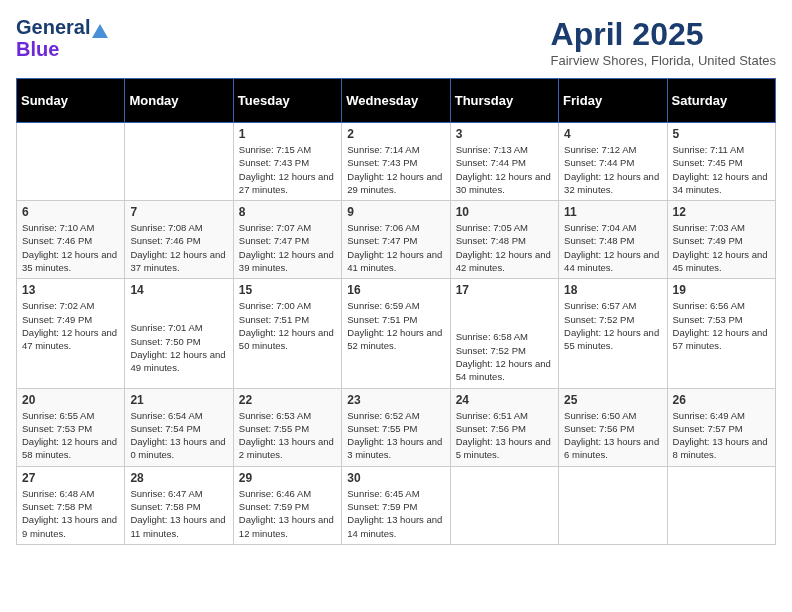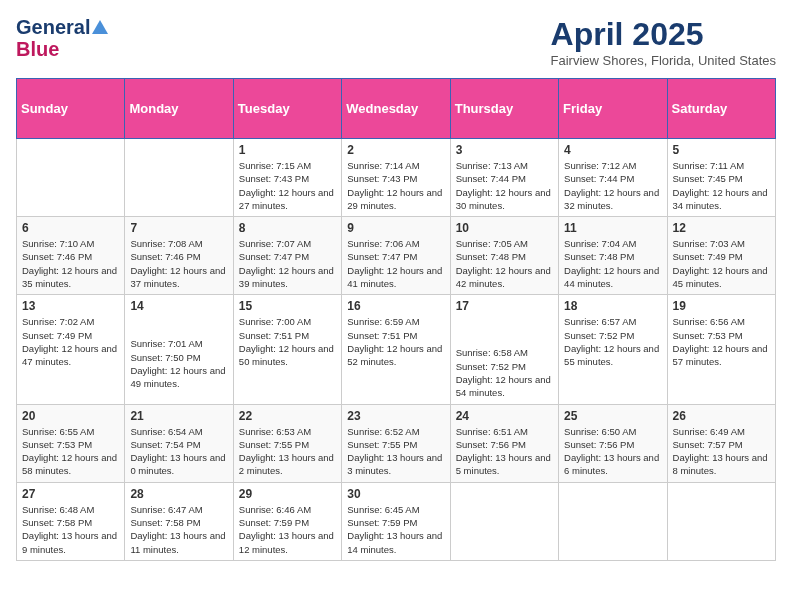--- a/index.html
+++ b/index.html
@@ -48,25 +48,25 @@
     .location {
       font-size: 13px;
       color: #555;
     }
     .calendar {
       width: 100%;
       border-collapse: collapse;
       border: 1px solid #ccc;
     }
     .calendar th {
-      background-color: #ec4899;
+      background-color: #000000;
       color: #fff;
       font-size: 13px;
       font-weight: bold;
-      padding: 22px 4px;
+      padding: 14px 4px;
       text-align: left;
       border: 1px solid #3a62b4;
     }
     .calendar td {
       vertical-align: top;
       border: 1px solid #ccc;
       padding: 4px 5px;
       width: 107px;
       min-height: 70px;
       font-size: 10px;
@@ -90,25 +90,25 @@
     }
     .empty-cell {
       background: #fff;
     }
   </style>
 </head>
 <body>
 
 <div class="header">
   <div class="logo">
-    <div style="display:flex;align-items:center;">
+    <div style="display:flex;align-items:flex-end;">
       <span class="logo-text">General</span>
       <span class="logo-triangle"></span>
     </div>
-    <span class="logo-text" style="color:#be185d;">Blue</span>
+    <span class="logo-text" style="color:#6d28d9;">Blue</span>
   </div>
   <div class="title-area">
     <div class="month-title">April 2025</div>
     <div class="location">Fairview Shores, Florida, United States</div>
   </div>
 </div>
 
 <table class="calendar">
   <thead>
     <tr>

